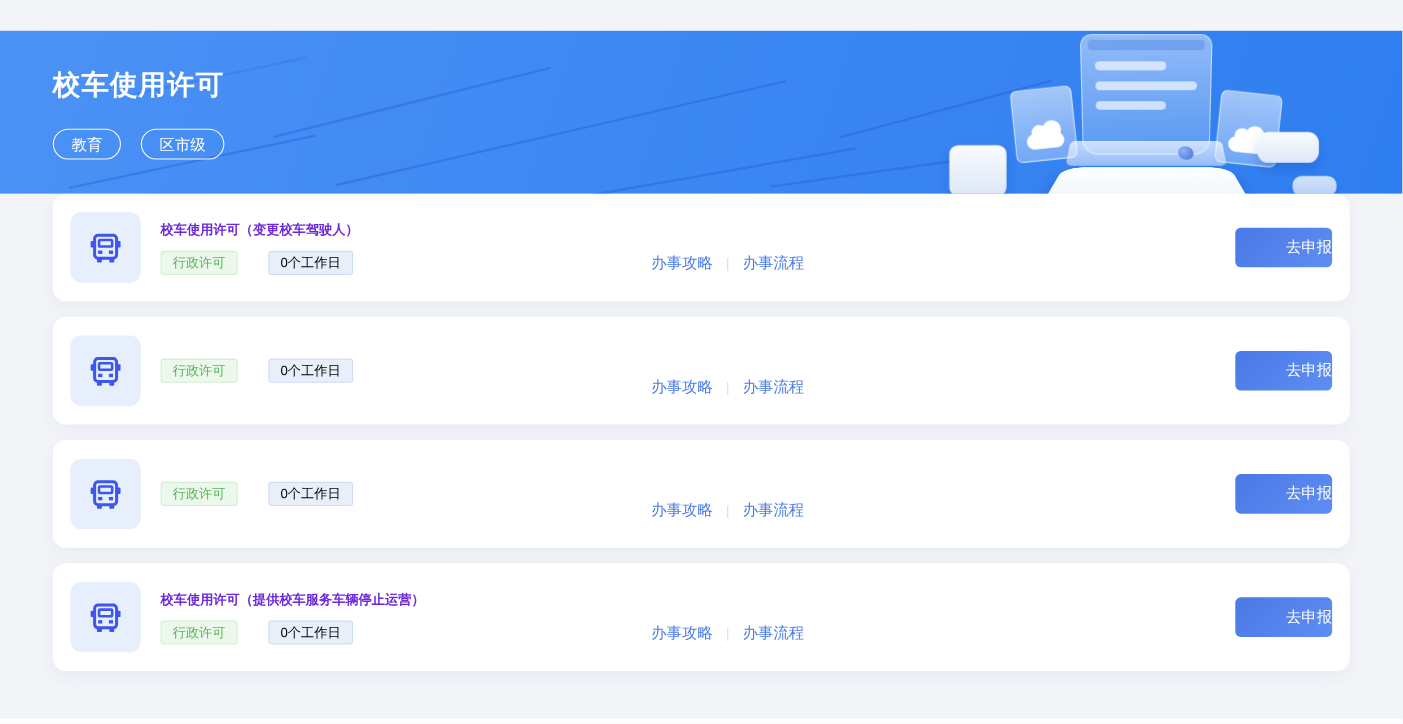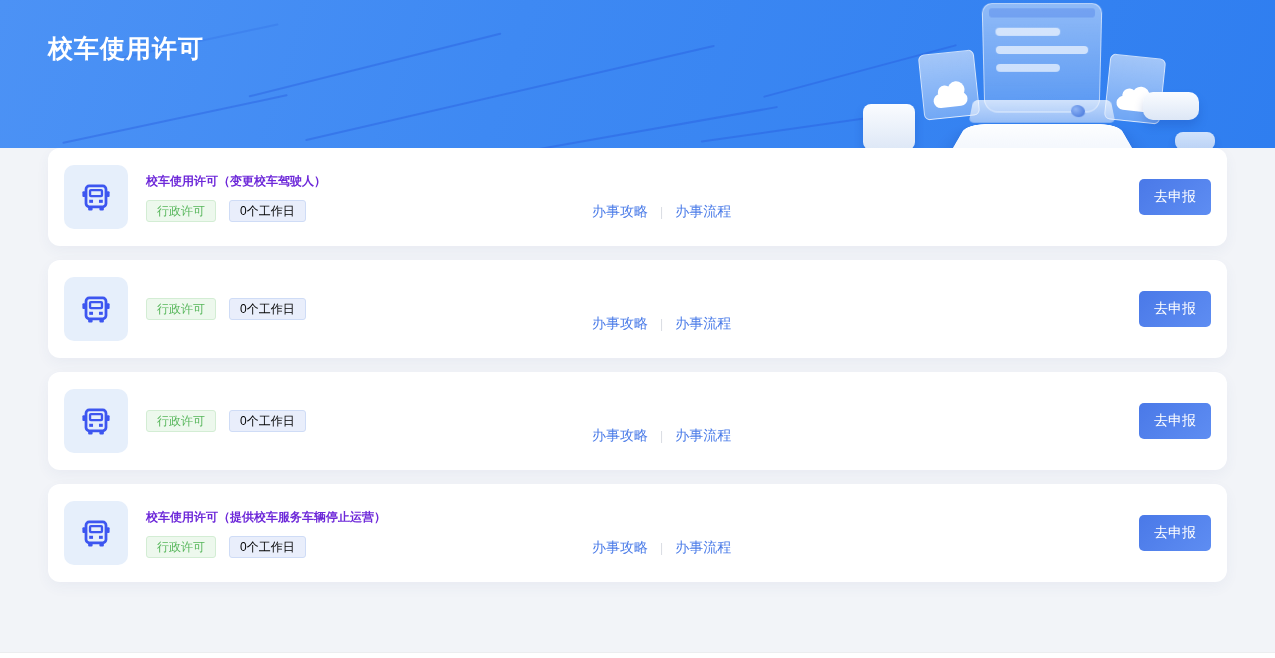--- a/index.html
+++ b/index.html
@@ -10,20 +10,21 @@
     position:relative;
   }
 
   
   .banner {
     position:relative;
     height:148px;
     background:linear-gradient(108deg,#4C92F5 0%,#3E89F3 40%,#2F7EF0 100%);
     overflow:hidden;
     padding:0 48px;
+    margin-top:28px;
   }
   .banner-line { position:absolute; height:2px; background:rgba(38,88,220,.38); border-radius:1px; }
   .bl1 { width:260px; top:64px;  left:245px;  transform:rotate(-14deg); }
   .bl2 { width:420px; top:92px;  left:300px;  transform:rotate(-13deg); }
   .bl3 { width:230px; top:118px; left:60px;   transform:rotate(-12deg); }
   .bl4 { width:300px; top:132px; left:480px;  transform:rotate(-10deg); }
   .bl5 { width:200px; top:70px;  left:760px;  transform:rotate(-15deg); }
   .bl6 { width:180px; top:128px; left:700px;  transform:rotate(-8deg); }
   .bl7 { width:160px; top:40px;  left:120px;  transform:rotate(-12deg); opacity:.5; }
 
@@ -106,34 +107,35 @@
     height:98px; background:#fff; border-radius:12px; margin-bottom:14px;
     display:flex; align-items:center; padding:0 16px;
     box-shadow:0 5px 14px rgba(50,80,140,.05);
   }
   .icon-tile {
     width:64px; height:64px; border-radius:10px; background:#E6EFFB;
     display:flex; align-items:center; justify-content:center; flex:0 0 auto;
   }
   .card-info { margin-left:18px; width:446px; }
   .card-title { font-size:12px; color:#6d28d9; margin-bottom:10px;font-weight:bold; }
-  .tags { display:flex; gap:13px; }
+  .tags { display:flex; gap:28px; }
   .tag { height:22px; line-height:21px; padding:0 10px; font-size:12px; border-radius:3px; }
   .tag-green { color:#56B65A; background:#EDF8ED; border:1px solid #D3EDD4; }
   .tag-blue  { color:#000000; background:#E9EEFB; border:1px solid #CFDCF6; }
 
   .card-links { display:flex; align-items:center; font-size:14px;margin-top:30px; }
   .card-links a { color:#4A7BE8; text-decoration:none; cursor:pointer; }
   .link-sep { color:#D9DCE2; margin:0 12px; font-size:12px; }
 
   .apply-btn {
-    margin-left:auto; width:72px; height:36px; border:none; border-radius:5px;
+    margin-left:auto; width:88px; height:36px; border:none; border-radius:5px;
     background:linear-gradient(135deg,#4A79E8,#5E8DF2);
     color:#fff; font-size:14px; cursor:pointer;
     font-family:"Liberation Sans","DejaVu Sans",sans-serif;
+    text-align:right;
   }
 
   .bottom-strip {
     position:absolute; left:0; right:0; bottom:0; height:6px;
     background:#fff; border-top:1px solid #ECEDEF;
   }
 </style>
 </head>
 <body>
 
@@ -162,20 +164,24 @@
     </div>
     <div class="illu-console">
       <div class="illu-knob"></div>
     </div>
     <div class="illu-cube cube1"></div>
     <div class="illu-cube cube2"></div>
     <div class="illu-cube cube3"></div>
   </div>
 
   <h1 class="banner-title">校车使用许可</h1>
+  <div class="badges">
+    <span class="badge">教育</span>
+    <span class="badge">区市级</span>
+  </div>
 </header>
 
 <main class="main">
 
 
   <div class="card">
     <div class="icon-tile">
       <svg width="34" height="34" viewBox="0 0 32 32">
         <g fill="none" stroke="#3D56F0">
           <rect x="3.2" y="10.5" width="3" height="5.5" rx="1" fill="#3D56F0" stroke="none"></rect>

